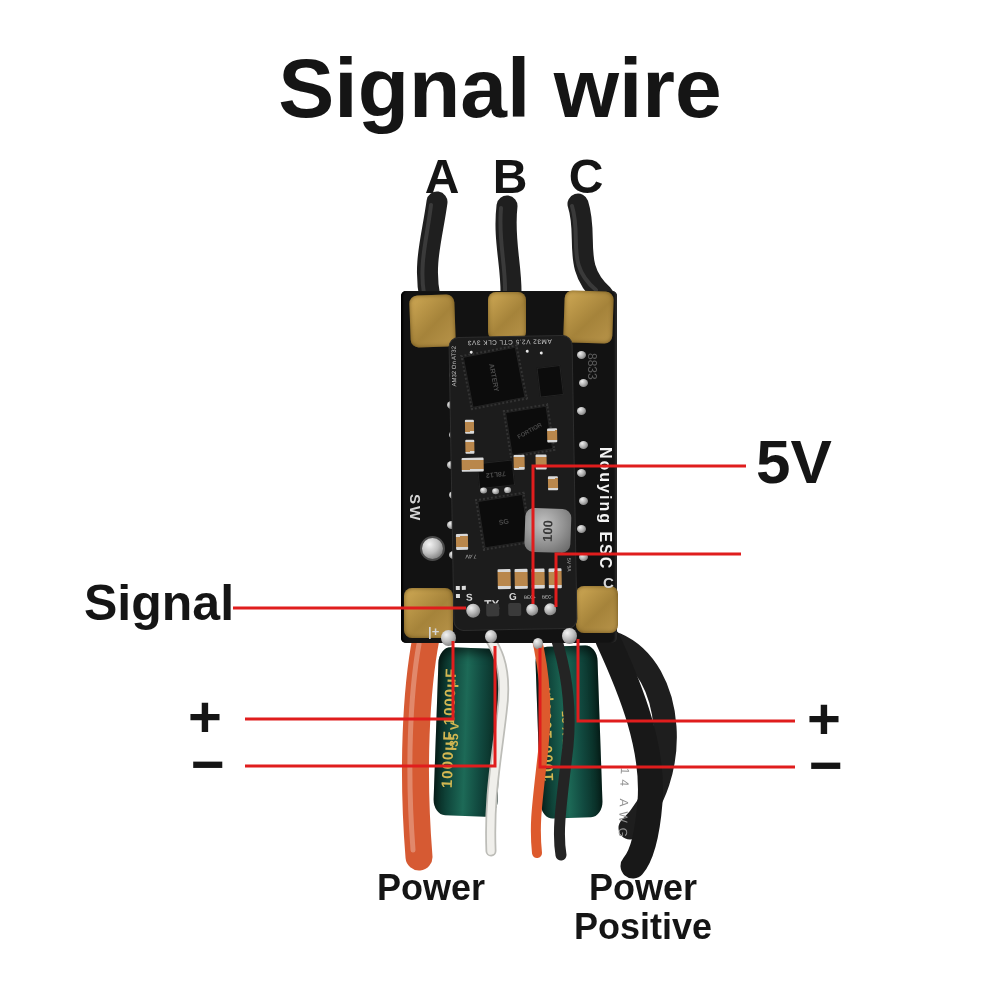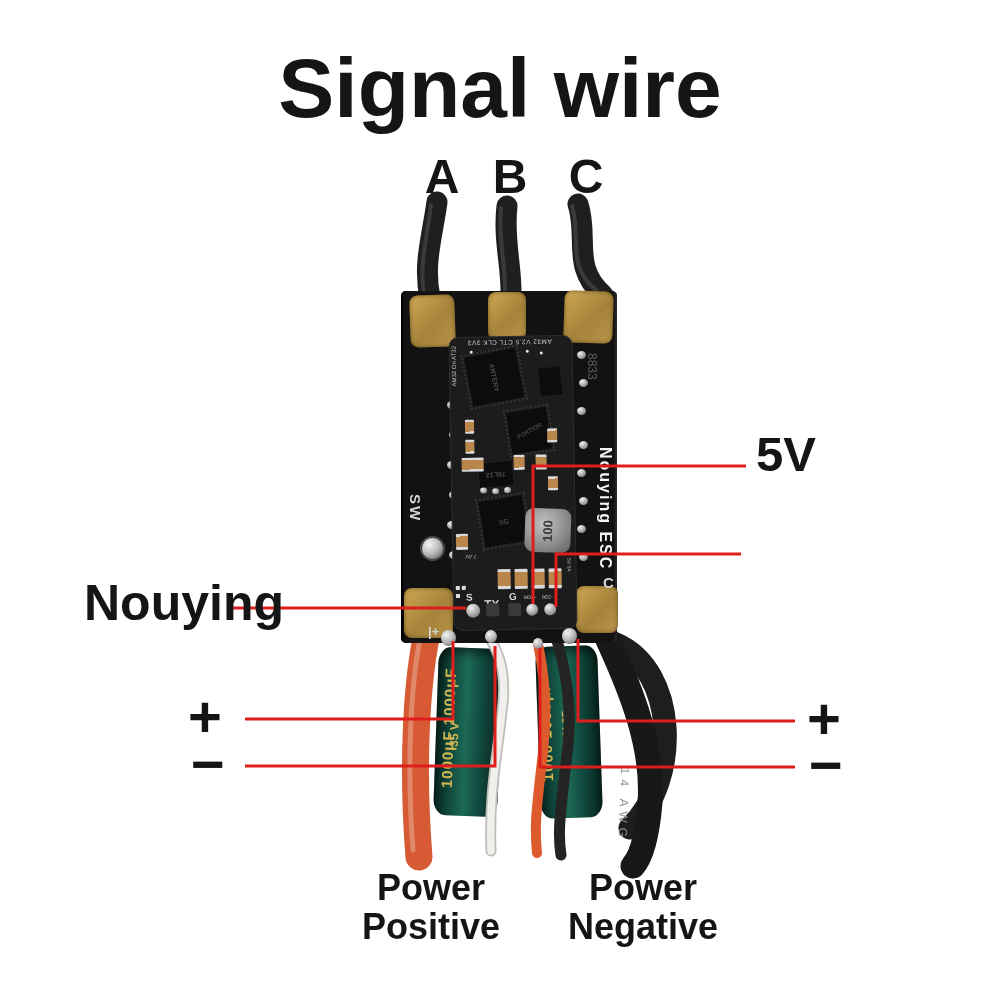--- a/index.html
+++ b/index.html
@@ -3,21 +3,21 @@
 <meta charset="utf-8">
 <style>
   html,body{margin:0;padding:0;background:#fff;}
   #stage{position:relative;width:1000px;height:1000px;background:#ffffff;overflow:hidden;
          font-family:"Liberation Sans",sans-serif;color:#151515;}
   .abs{position:absolute;}
   
   .callout{position:absolute;z-index:6;white-space:nowrap;}
   .t-title{font-size:84px;font-weight:700;letter-spacing:0px;}
   .t-abc{font-size:48px;font-weight:700;transform:translateX(-50%);}
-  .t-big{font-size:49px;font-weight:700;}
+  .t-big{font-size:62px;font-weight:700;}
   .t-signal{font-size:50px;font-weight:700;}
   .t-pm{font-size:58px;font-weight:700;line-height:58px;}
   .t-power{font-size:36px;font-weight:700;line-height:39px;text-align:center;transform:translateX(-50%);}
   
   .cap{position:absolute;z-index:1;border-radius:12px/16px;
        background:linear-gradient(90deg,#08251f 0%,#10473c 22%,#1d6a57 46%,#11493f 70%,#07251e 100%);
        box-shadow:inset 0 6px 8px rgba(0,0,0,.5);}
   .cap-txt{position:absolute;font-weight:700;color:#d2b752;white-space:nowrap;transform:rotate(-90deg);}
   
   #board{position:absolute;left:401px;top:291px;width:216px;height:352px;z-index:3;
@@ -199,26 +199,25 @@
       <path d="M795,721 L578,721 L578,639"></path>
       <path d="M795,767 L540,767 L540,648"></path>
     </g>
   </svg>
 
   <div class="callout t-title" style="left:0;right:0;top:40px;text-align:center;">Signal wire</div>
   <div class="callout t-abc" style="left:442px;top:149px;">A</div>
   <div class="callout t-abc" style="left:510px;top:149px;">B</div>
   <div class="callout t-abc" style="left:586px;top:149px;">C</div>
   <div class="callout t-big" style="left:756px;top:426px;">5V</div>
-  <div class="callout t-signal" style="left:84px;top:574px;">Nouying</div>
+  <div class="callout t-signal" style="left:84px;top:574px;">Signal</div>
   <div class="callout t-pm" style="left:188px;top:688px;">+</div>
   <div class="callout t-pm" style="left:191px;top:735px;">−</div>
   <div class="callout t-pm" style="left:807px;top:690px;">+</div>
   <div class="callout t-pm" style="left:809px;top:736px;">−</div>
   <div class="callout t-power" style="left:431px;top:868px;">
     <div>Power</div>
-    <div>Positive</div>
   </div>
   <div class="callout t-power" style="left:643px;top:868px;">
     <div>Power</div>
-    <div>Negative</div>
+    <div>Positive</div>
   </div>
 </div>
 
 </body></html>

